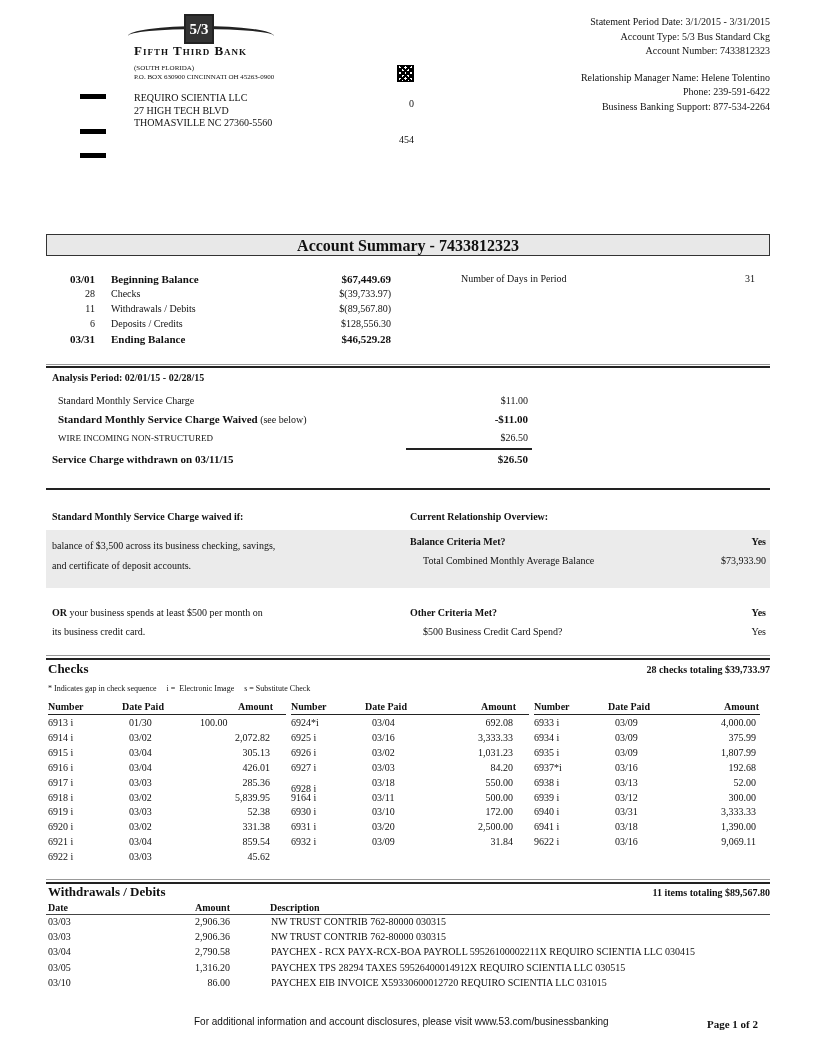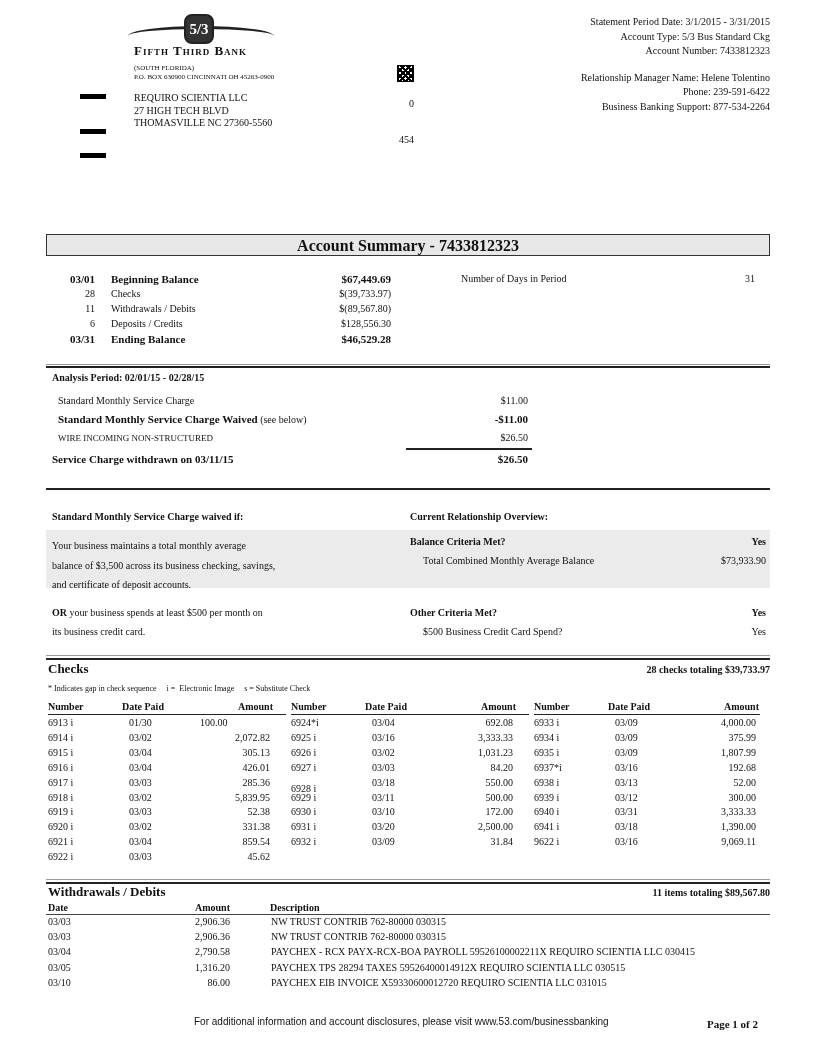--- a/index.html
+++ b/index.html
@@ -4,21 +4,21 @@
 <style>
   * { box-sizing: border-box; margin: 0; padding: 0; }
   body { width: 816px; height: 1056px; background: #fff; font-family: "Liberation Serif", "DejaVu Serif", serif; color: #111; position: relative; overflow: hidden; }
   .abs { position: absolute; }
   .bold { font-weight: bold; }
   .right { text-align: right; }
   .sm { font-size: 10px; }
   .md { font-size: 11px; }
 
   
-  .logo-box { left: 184px; top: 14px; width: 30px; height: 30px; border: 2px solid #222; border-radius: 8px; background: #333; color: #fff; font-weight: bold; font-size: 15px; text-align: center; line-height: 26px; }
+  .logo-box { left: 184px; top: 14px; width: 30px; height: 30px; border: 2px solid #222; border-radius: 0; background: #333; color: #fff; font-weight: bold; font-size: 15px; text-align: center; line-height: 26px; }
   .logo-arc { left: 128px; top: 26px; width: 146px; height: 20px; border-top: 3px solid #222; border-radius: 50% 50% 0 0; }
   .bank-name { left: 134px; top: 43px; font-size: 13px; font-weight: bold; letter-spacing: 1px; font-variant: small-caps; }
   .bank-sub { left: 134px; top: 64px; font-size: 7px; line-height: 9px; }
   .addr { left: 134px; top: 92px; font-size: 10px; line-height: 12.5px; }
   .mark { left: 80px; width: 26px; height: 5px; background: #000; }
   .qr { left: 397px; top: 65px; width: 17px; height: 17px; background:
       repeating-linear-gradient(45deg,#000 0 2px,#fff 2px 4px),
       repeating-linear-gradient(-45deg,#000 0 2px,#fff 2px 4px); background-blend-mode: multiply; border: 1px solid #000; }
   .hdr-right { right: 46px; top: 15px; font-size: 10px; line-height: 14.5px; text-align: right; }
 
@@ -99,21 +99,20 @@
 <div class="hline2" style="left:406px;top:448px;width:126px"></div>
 <div class="abs bold md" style="left:52px;top:453px">Service Charge withdrawn on 03/11/15</div>
 <div class="abs bold md right" style="left:420px;width:108px;top:453px">$26.50</div>
 
 <div class="hline2" style="left:46px;top:488px;width:724px"></div>
 
 <div class="abs bold sm" style="left:52px;top:511px">Standard Monthly Service Charge waived if:</div>
 <div class="abs bold sm" style="left:410px;top:511px">Current Relationship Overview:</div>
 <div class="grey" style="left:46px;top:530px;width:724px;height:58px"></div>
 <div class="abs sm" style="left:52px;top:536px;line-height:19.5px">
-  <div>Your business maintains a total monthly average</div>
   <div>balance of $3,500 across its business checking, savings,</div>
   <div>and certificate of deposit accounts.</div>
 </div>
 <div class="abs bold sm" style="left:410px;top:536px">Balance Criteria Met?</div>
 <div class="abs bold sm right" style="left:700px;width:66px;top:536px">Yes</div>
 <div class="abs sm" style="left:423px;top:555px">Total Combined Monthly Average Balance</div>
 <div class="abs sm right" style="left:660px;width:106px;top:555px">$73,933.90</div>
 
 <div class="abs sm" style="left:52px;top:607px"><span class="bold">OR</span><span> your business spends at least $500 per month on</span></div>
 <div class="abs sm" style="left:52px;top:626px">its business credit card.</div>
@@ -174,21 +173,21 @@
     <div class="cell " style="left:443px;width:70px;top:731.9px;text-align:right">3,333.33</div>
     <div class="cell " style="left:291px;top:746.8px">6926 i</div>
     <div class="cell " style="left:372px;top:746.8px">03/02</div>
     <div class="cell " style="left:443px;width:70px;top:746.8px;text-align:right">1,031.23</div>
     <div class="cell " style="left:291px;top:761.7px">6927 i</div>
     <div class="cell " style="left:372px;top:761.7px">03/03</div>
     <div class="cell " style="left:443px;width:70px;top:761.7px;text-align:right">84.20</div>
     <div class="cell " style="left:291px;top:783px">6928 i</div>
     <div class="cell " style="left:372px;top:776.6px">03/18</div>
     <div class="cell " style="left:443px;width:70px;top:776.6px;text-align:right">550.00</div>
-    <div class="cell " style="left:291px;top:791.5px">6929 i</div>
+    <div class="cell " style="left:291px;top:791.5px">9164 i</div>
     <div class="cell " style="left:372px;top:791.5px">03/11</div>
     <div class="cell " style="left:443px;width:70px;top:791.5px;text-align:right">500.00</div>
     <div class="cell " style="left:291px;top:806.4px">6930 i</div>
     <div class="cell " style="left:372px;top:806.4px">03/10</div>
     <div class="cell " style="left:443px;width:70px;top:806.4px;text-align:right">172.00</div>
     <div class="cell " style="left:291px;top:821.3px">6931 i</div>
     <div class="cell " style="left:372px;top:821.3px">03/20</div>
     <div class="cell " style="left:443px;width:70px;top:821.3px;text-align:right">2,500.00</div>
     <div class="cell " style="left:291px;top:836.2px">6932 i</div>
     <div class="cell " style="left:372px;top:836.2px">03/09</div>

